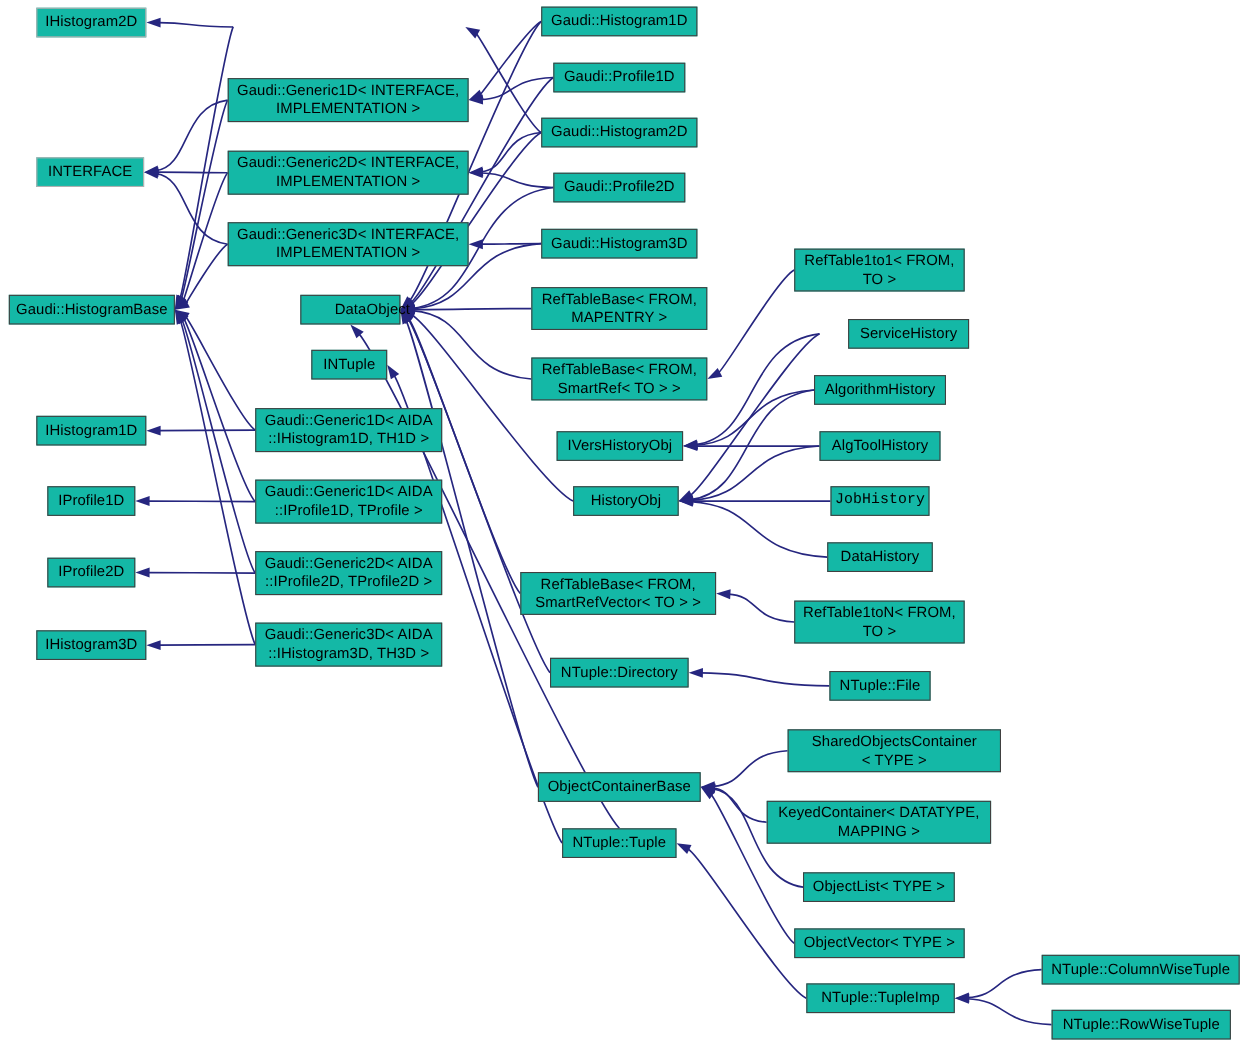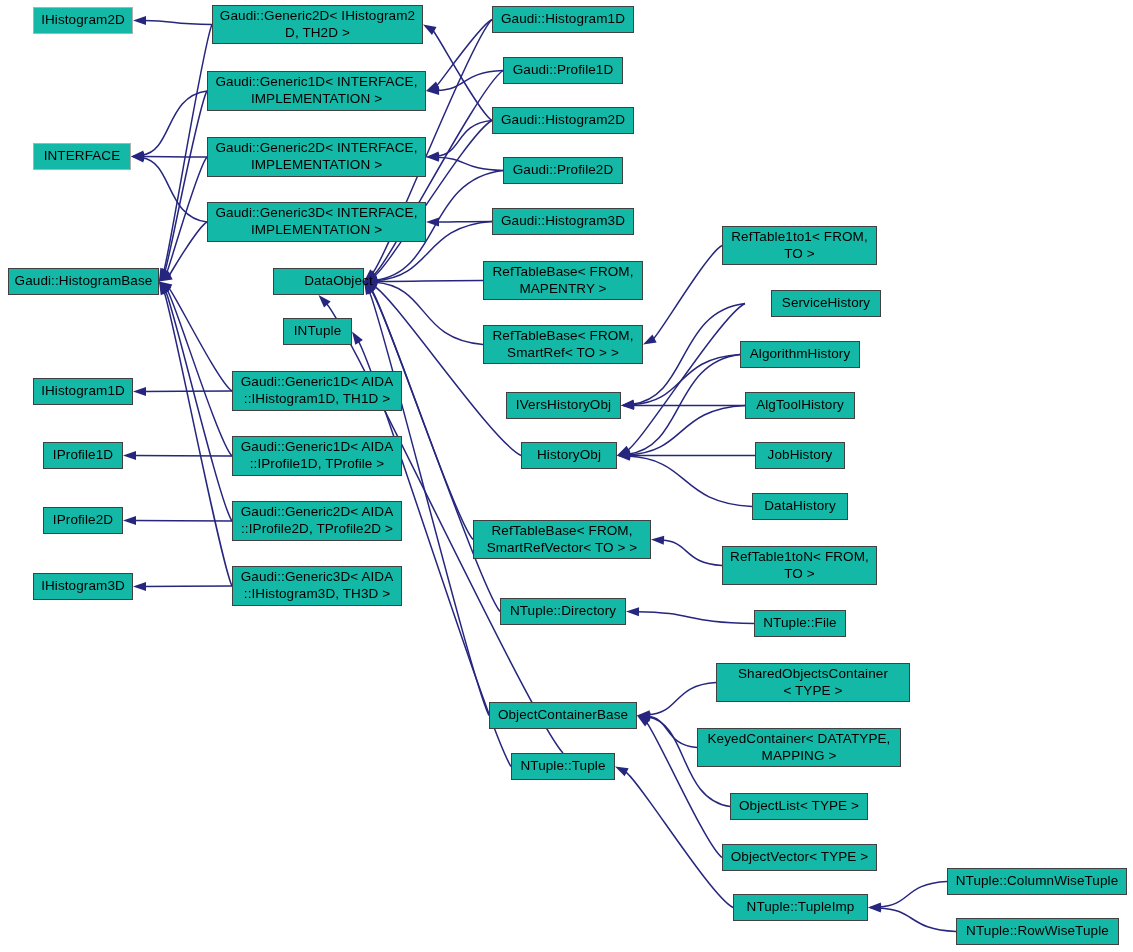--- a/index.html
+++ b/index.html
@@ -153,22 +153,20 @@
       <path d="M 722 857.5 C 705.6375 846.14, 653.3625 726.86, 646.0358061975244 721.7732931033692" fill="none" stroke="#26267f" stroke-width="1.5"></path>
       <polygon points="637,715.5 645.1123328729688,726.6103580211508 650.2450272302707,719.2174256777217" fill="#26267f"></polygon>
       <path d="M 733 907.5 C 710.285 896.22, 637.715 777.78, 624.8521078874231 771.3924401043422" fill="none" stroke="#26267f" stroke-width="1.5"></path>
       <polygon points="615,766.5 624.6419474606328,776.3123824408957 628.6448530005491,768.2515668966404" fill="#26267f"></polygon>
       <path d="M 947 881.5 C 903.55 883.58, 911.45 905.42, 878.9874175809638 906.974020055963" fill="none" stroke="#26267f" stroke-width="1.5"></path>
       <polygon points="868,907.5 881.2003034818814,911.3732399856233 880.769956254942,902.3835346921076" fill="#26267f"></polygon>
       <path d="M 956 931.5 C 907.6 929.58, 916.4 909.42, 878.9913550553288 907.9360206964097" fill="none" stroke="#26267f" stroke-width="1.5"></path>
       <polygon points="868,907.5 880.81141114413,912.5117606183915 881.1681553502835,903.5188337549407" fill="#26267f"></polygon>
     </svg>
 <div class="node dim" style="left: 33px; top: 7px; width: 100px; height: 27px;"><span class="label">IHistogram2D</span></div>
-    <div class="node" style="left: 212px; top: 5px; width: 211px; height: 39px;"><span class="label">Gaudi::Generic2D&lt; IHistogram2
-D, TH2D &gt;</span></div>
     <div class="node" style="left: 207px; top: 71px; width: 219px; height: 40px;"><span class="label">Gaudi::Generic1D&lt; INTERFACE,
 IMPLEMENTATION &gt;</span></div>
     <div class="node" style="left: 207px; top: 137px; width: 219px; height: 40px;"><span class="label">Gaudi::Generic2D&lt; INTERFACE,
 IMPLEMENTATION &gt;</span></div>
     <div class="node" style="left: 207px; top: 202px; width: 219px; height: 40px;"><span class="label">Gaudi::Generic3D&lt; INTERFACE,
 IMPLEMENTATION &gt;</span></div>
     <div class="node dim" style="left: 33px; top: 143px; width: 98px; height: 27px;"><span class="label">INTERFACE</span></div>
     <div class="node" style="left: 8px; top: 268px; width: 151px; height: 27px;"><span class="label">Gaudi::HistogramBase</span></div>
     <div class="node" style="left: 273px; top: 268px; width: 91px; height: 27px; padding-left: 40px;"><span class="label">DataObject</span></div>
     <div class="node" style="left: 283px; top: 318px; width: 69px; height: 27px;"><span class="label">INTuple</span></div>
@@ -193,21 +191,21 @@
 TO &gt;</span></div>
     <div class="node" style="left: 483px; top: 261px; width: 160px; height: 39px;"><span class="label">RefTableBase&lt; FROM,
 MAPENTRY &gt;</span></div>
     <div class="node" style="left: 483px; top: 325px; width: 160px; height: 39px;"><span class="label">RefTableBase&lt; FROM,
 SmartRef&lt; TO &gt; &gt;</span></div>
     <div class="node" style="left: 771px; top: 290px; width: 110px; height: 27px;"><span class="label">ServiceHistory</span></div>
     <div class="node" style="left: 740px; top: 341px; width: 120px; height: 27px;"><span class="label">AlgorithmHistory</span></div>
     <div class="node" style="left: 506px; top: 392px; width: 115px; height: 27px;"><span class="label">IVersHistoryObj</span></div>
     <div class="node" style="left: 745px; top: 392px; width: 110px; height: 27px;"><span class="label">AlgToolHistory</span></div>
     <div class="node" style="left: 521px; top: 442px; width: 96px; height: 27px;"><span class="label">HistoryObj</span></div>
-    <div class="node" style="left: 755px; top: 442px; width: 90px; height: 27px;"><span class="label">JobHistory</span></div>
+    <div class="node" style="left: 755px; top: 442px; width: 90px; height: 27px; font-family: Liberation Mono, monospace;"><span class="label">JobHistory</span></div>
     <div class="node" style="left: 752px; top: 493px; width: 96px; height: 27px;"><span class="label">DataHistory</span></div>
     <div class="node" style="left: 473px; top: 520px; width: 178px; height: 39px;"><span class="label">RefTableBase&lt; FROM,
 SmartRefVector&lt; TO &gt; &gt;</span></div>
     <div class="node" style="left: 722px; top: 546px; width: 155px; height: 39px;"><span class="label">RefTable1toN&lt; FROM,
 TO &gt;</span></div>
     <div class="node" style="left: 500px; top: 598px; width: 126px; height: 27px;"><span class="label">NTuple::Directory</span></div>
     <div class="node" style="left: 754px; top: 610px; width: 92px; height: 27px;"><span class="label">NTuple::File</span></div>
     <div class="node" style="left: 716px; top: 663px; width: 194px; height: 39px;"><span class="label">SharedObjectsContainer
 &lt; TYPE &gt;</span></div>
     <div class="node" style="left: 489px; top: 702px; width: 148px; height: 27px;"><span class="label">ObjectContainerBase</span></div>

